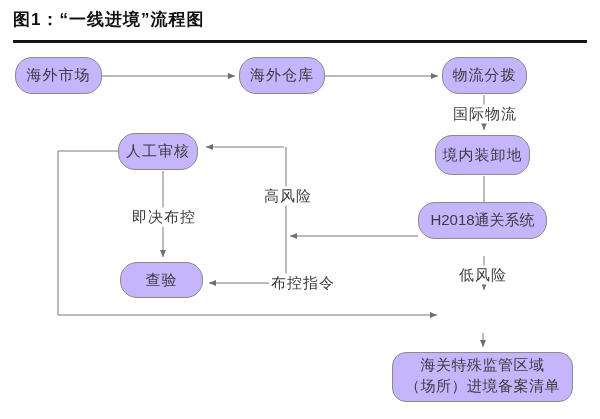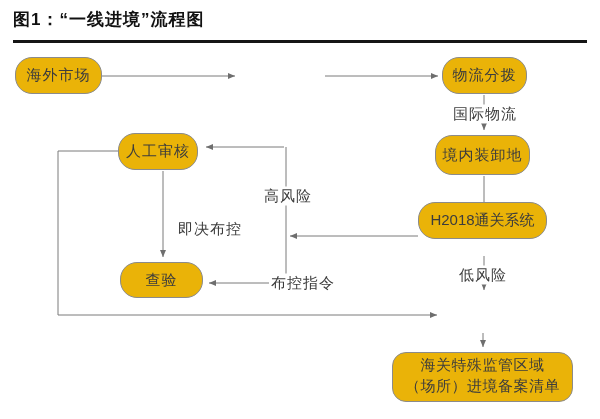--- a/index.html
+++ b/index.html
@@ -9,21 +9,21 @@
   }
   .title{
     position:absolute;left:13px;top:8px;font-size:17px;font-weight:bold;
     color:#111;letter-spacing:1px;white-space:nowrap;
   }
   .title-rule{
     position:absolute;left:13px;top:40px;width:574px;height:3px;background:#151515;
   }
   #connectors{position:absolute;left:0;top:0;z-index:1;}
   .node{
-    position:absolute;z-index:2;box-sizing:border-box;background:#eab308;
+    position:absolute;z-index:2;box-sizing:border-box;background:#c4b5fd;
     border:1px solid #8b8b8b;border-radius:17px;
     display:flex;align-items:center;justify-content:center;
     font-size:15px;color:#3c3c3c;letter-spacing:1px;white-space:nowrap;
   }
   .node.multiline{flex-direction:column;line-height:1.4;border-radius:14px;letter-spacing:0.5px;}
   .edge-label{
     position:absolute;z-index:3;transform:translate(-50%,-50%);
     background:#ffffff;padding:0 2px;font-size:15px;color:#3c3c3c;
     letter-spacing:1px;white-space:nowrap;
   }
@@ -58,20 +58,21 @@
       <path d="M286,283 H209" marker-end="url(#arr)"></path>
 
       <path d="M163,171 V257" marker-end="url(#arr)"></path>
 
       <path d="M118,151 H58 V315 H437" marker-end="url(#arr)"></path>
     </g>
   </svg>
 
   <div class="node" style="left:15px;top:57px;width:87px;height:37px;">海外市场</div>
 
+  <div class="node" style="left:239px;top:57px;width:86px;height:37px;">海外仓库</div>
 
   <div class="node" style="left:442px;top:57px;width:85px;height:37px;">物流分拨</div>
 
   <div class="node" style="left:435px;top:135px;width:95px;height:40px;">境内装卸地</div>
 
   <div class="node" style="left:418px;top:202px;width:129px;height:37px;letter-spacing:0;">H2018通关系统</div>
 
 
   <div class="node multiline" style="left:392px;top:352px;width:181px;height:50px;font-family:Liberation Mono, monospace;">
     <span>海关特殊监管区域</span>
@@ -82,17 +83,17 @@
 
   <div class="node" style="left:120px;top:262px;width:83px;height:36px;">查验</div>
 
   <div class="edge-label" style="left:485px;top:114px;text-align:right;">国际物流</div>
 
 
   <div class="edge-label" style="left:483px;top:275px;">低风险</div>
 
   <div class="edge-label" style="left:288px;top:196px;">高风险</div>
 
-  <div class="edge-label" style="left:164px;top:229px;margin-left:46px;">即决布控</div>
+  <div class="edge-label" style="left:164px;top:217px;">即决布控</div>
 
   <div class="edge-label" style="left:303px;top:283px;">布控指令</div>
 
 </div>
 
 </body></html>

